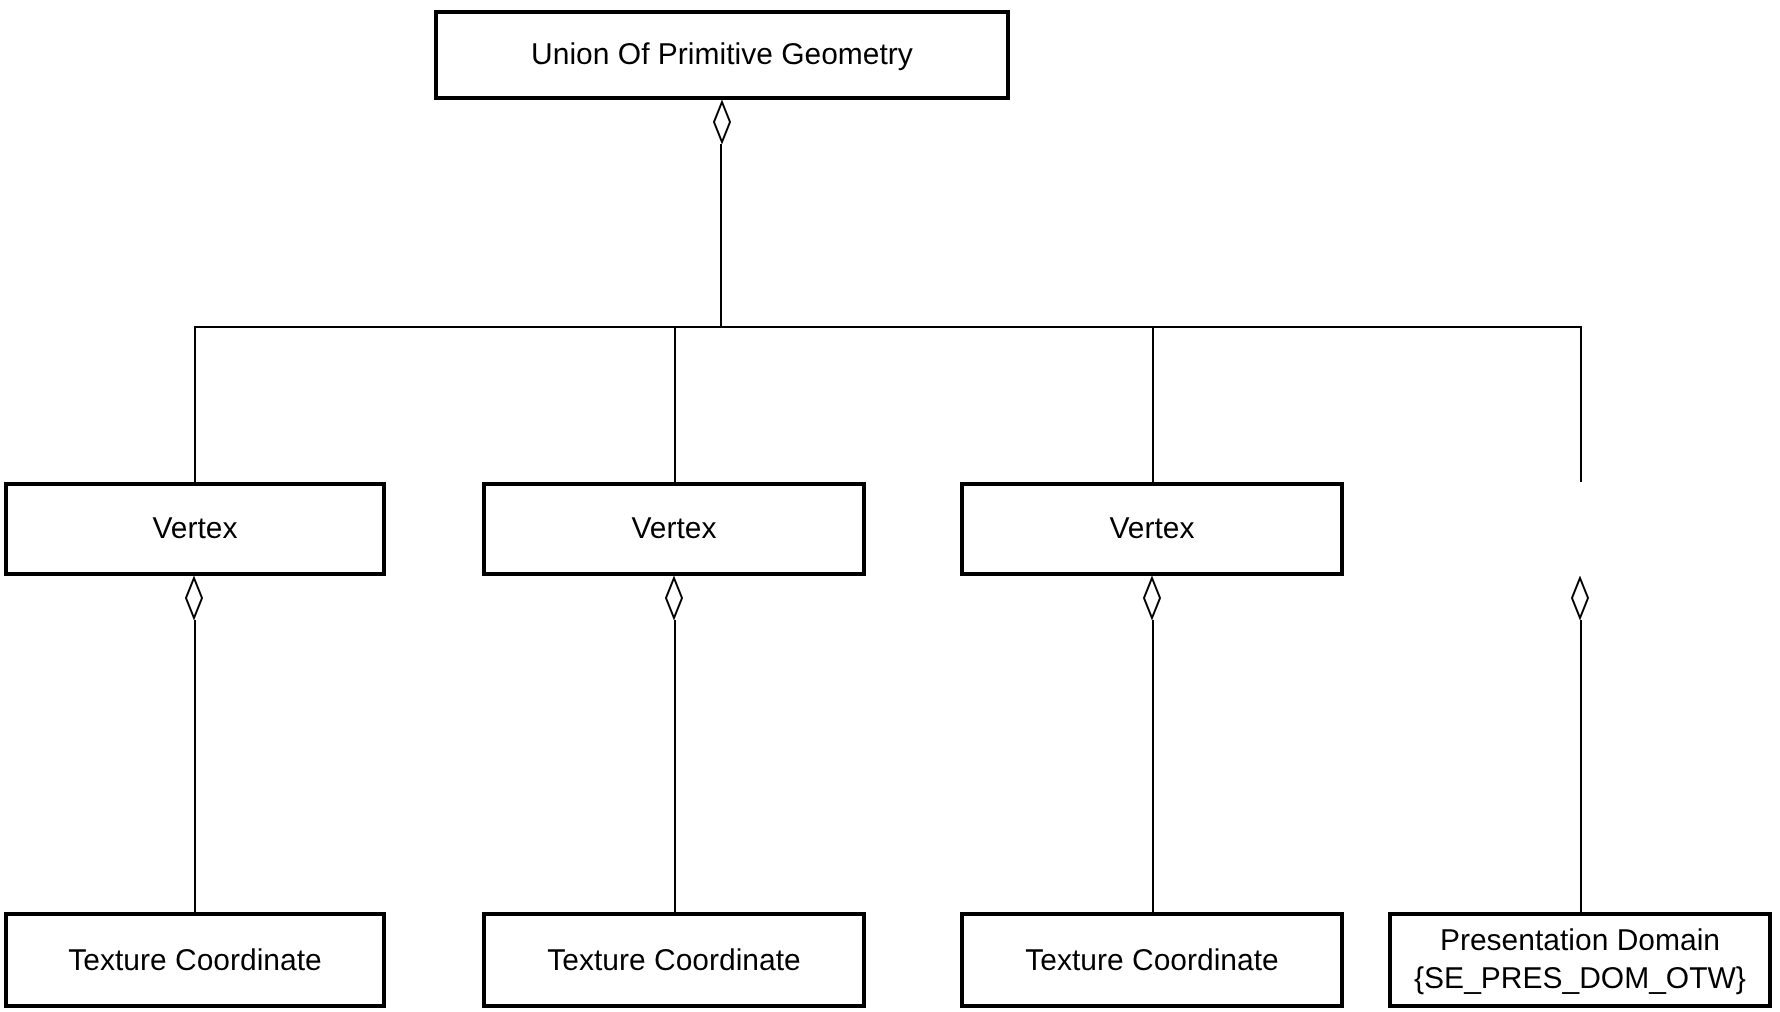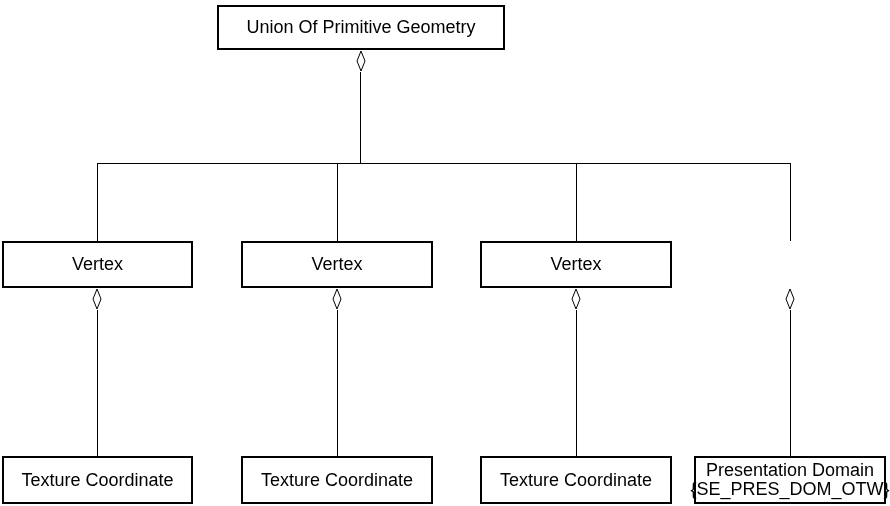--- a/index.html
+++ b/index.html
@@ -17,21 +17,21 @@
   }
   .box {
     position: absolute;
     border: 2px solid #000000;
     background: #ffffff;
     display: flex;
     flex-direction: column;
     align-items: center;
     justify-content: center;
     text-align: center;
-    font-size: 18px;
+    font-size: 15px;
     line-height: 19px;
     color: #000000;
     white-space: nowrap;
   }
   .vline {
     position: absolute;
     width: 1px;
     background: #000000;
   }
   .hline {

